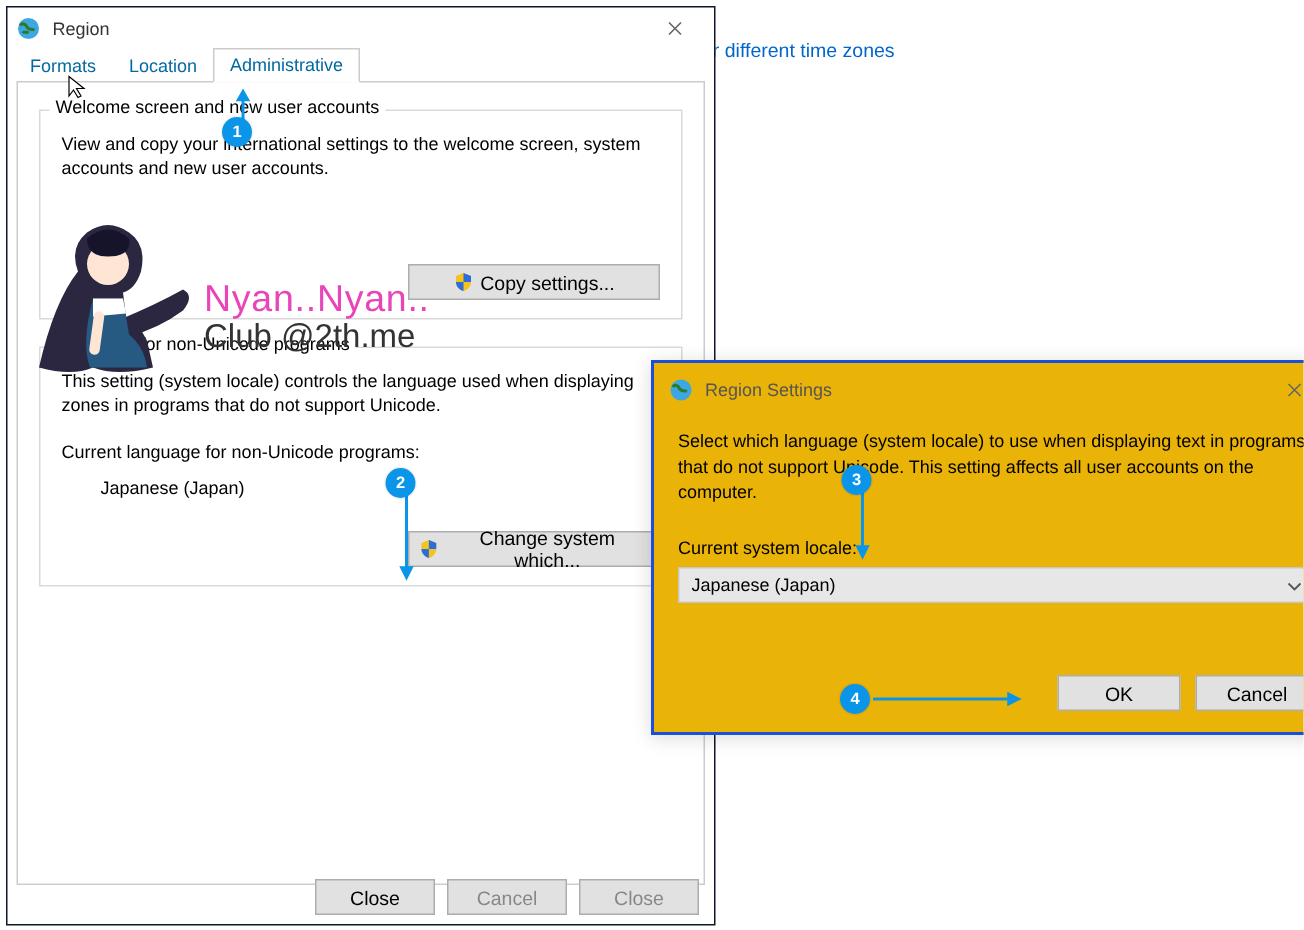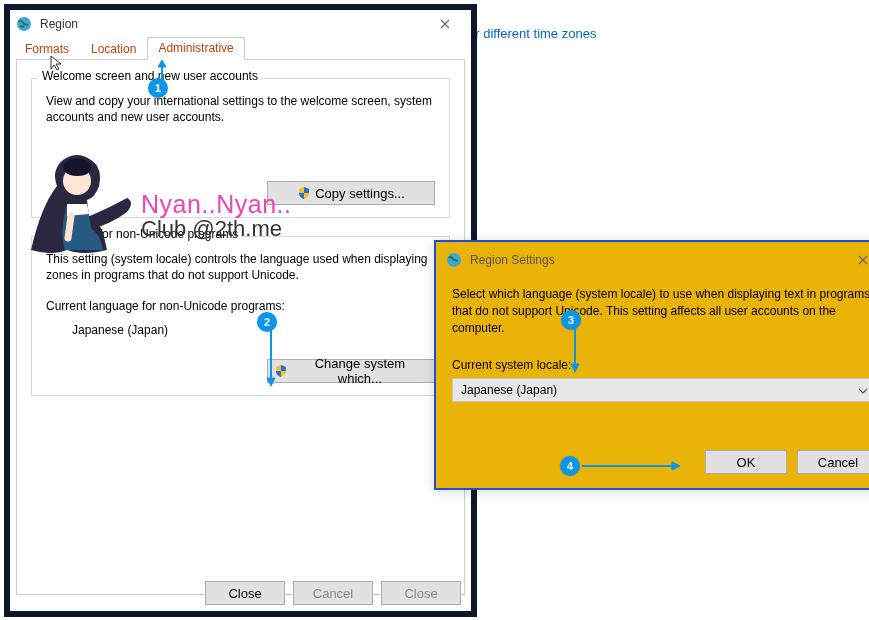--- a/index.html
+++ b/index.html
@@ -20,21 +20,21 @@
     top: 26px;
     color: #0066cc;
     font-size: 13px;
   }
   
   .region-dialog {
     position: absolute;
     left: 4px; top: 4px;
     width: 473px; height: 613px;
     background: #fff;
-    border: 6px solid #0f172a;
+    border: 1px solid #0f172a;
   }
   .titlebar {
     height: 28px;
     display: flex;
     align-items: center;
     padding: 0 6px;
   }
   .titlebar .globe {
     width: 16px; height: 16px;
     margin-right: 8px;
@@ -50,21 +50,21 @@
   
   .tabstrip {
     display: flex;
     align-items: flex-end;
     padding-left: 4px;
     height: 22px;
   }
   .tab {
     padding: 3px 10px 4px 10px;
     font-size: 12px;
-    color: #c2410c;
+    color: #0369a1;
     border: 1px solid transparent;
     border-bottom: none;
     cursor: default;
   }
   .tab.active {
     background: #fff;
     border: 1px solid #ccc;
     border-bottom: 1px solid #fff;
     position: relative;
     z-index: 2;

